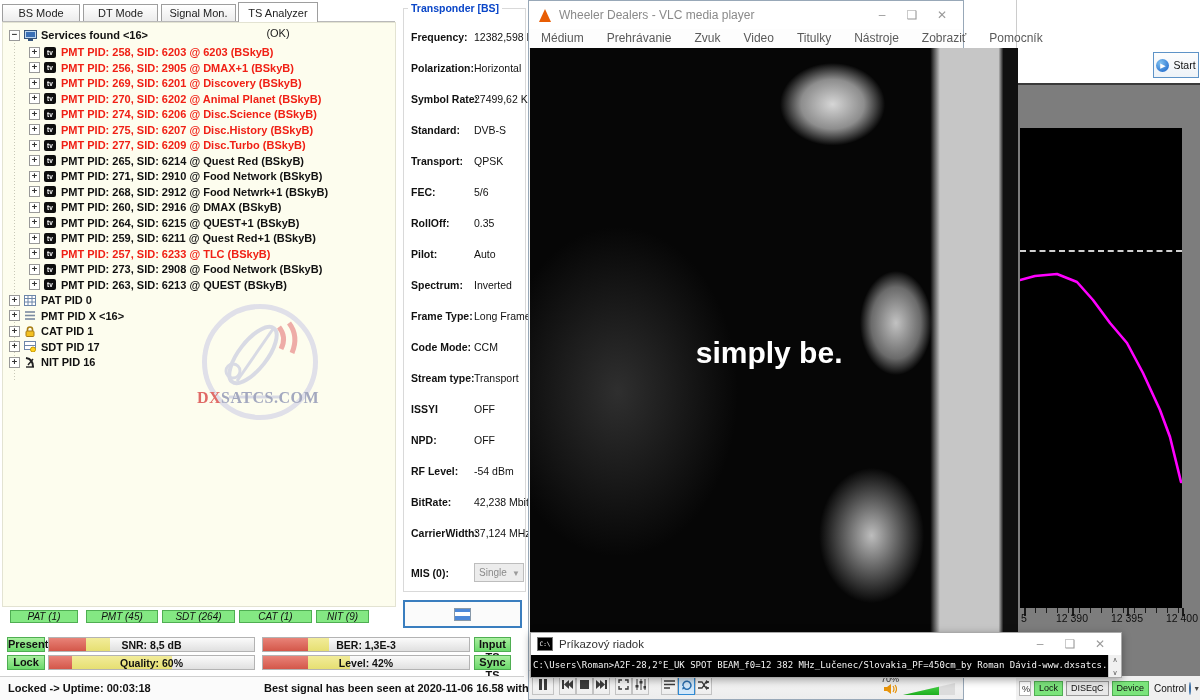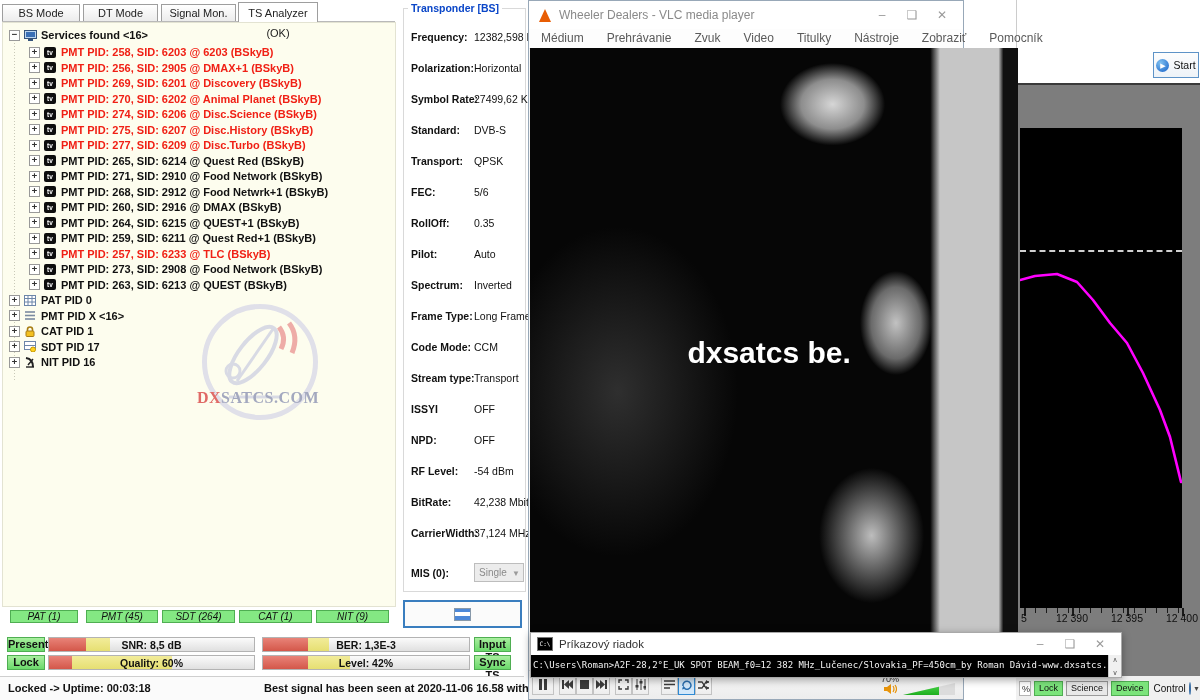--- a/index.html
+++ b/index.html
@@ -279,21 +279,21 @@
     </div>
     <div class="split-btn">
       <div class="split-ico"></div>
     </div>
 
     <div id="pidrow">
         <div class="pidbtn" style="left: 10px; width: 68px;">PAT (1)</div>
         <div class="pidbtn" style="left: 86px; width: 72px;">PMT (45)</div>
         <div class="pidbtn" style="left: 162px; width: 73px;">SDT (264)</div>
         <div class="pidbtn" style="left: 239px; width: 73px;">CAT (1)</div>
-        <div class="pidbtn" style="left: 316px; width: 73px;">NIT (9)</div>
+        <div class="pidbtn" style="left: 316px; width: 53px;">NIT (9)</div>
       </div>
 
     <div class="sigbtn" style="left:7px;top:637px;">Present</div>
     <div class="bar" id="bar-snr" style="left:48px;top:637px;width:207px;">
         <div class="seg red" style="left: 0px; width: 18%;"></div>
         <div class="seg yel" style="left: 18%; width: 12%;"></div>
         <div class="btext">SNR: 8,5 dB</div>
       </div>
     <div class="bar" id="bar-ber" style="left:262px;top:637px;width:208px;">
         <div class="seg red" style="left: 0px; width: 22%;"></div>
@@ -360,21 +360,21 @@
           <div class="spec-xlab" style="left: 56px;">12 390</div>
           <div class="spec-tick" style="left: 111px; top: 523px; height: 8px; width: 2px;"></div>
           <div class="spec-xlab" style="left: 111px;">12 395</div>
           <div class="spec-tick" style="left: 166px; top: 523px; height: 8px; width: 2px;"></div>
           <div class="spec-xlab" style="left: 166px;">12 400</div>
         </div>
       <div class="spec-ctrl">
         <div class="pctbox">%</div>
         <span id="spec-btns" style="display:flex;">
             <div class="cbtn green">Lock</div>
-            <div class="cbtn">Science</div>
+            <div class="cbtn">DISEqC</div>
             <div class="cbtn green">Device</div>
           </span>
         <span class="ctrl-lab">Control</span>
         <span class="globe"></span>
         <span class="carsm">▼</span>
 
       </div>
     </div>
   </div>
 
@@ -392,21 +392,21 @@
         <div class="mi">Médium</div>
         <div class="mi">Prehrávanie</div>
         <div class="mi">Zvuk</div>
         <div class="mi">Video</div>
         <div class="mi">Titulky</div>
         <div class="mi">Nástroje</div>
         <div class="mi">Zobraziť</div>
         <div class="mi">Pomocník</div>
       </div>
     <div class="vlc-video">
-      <div class="vlc-caption">dxsatcs be.</div>
+      <div class="vlc-caption">simply be.</div>
     </div>
     <div class="vlc-bar">
       <div class="vbtn big" style="left:3px;">
         <svg width="10" height="11">
             <rect x="1" y="0" width="3" height="11" fill="#3c3c3c"></rect>
             <rect x="6" y="0" width="3" height="11" fill="#3c3c3c"></rect>
           </svg>
       </div>
       <div class="vbtn" style="left:30px;">
         <svg width="11" height="9">

